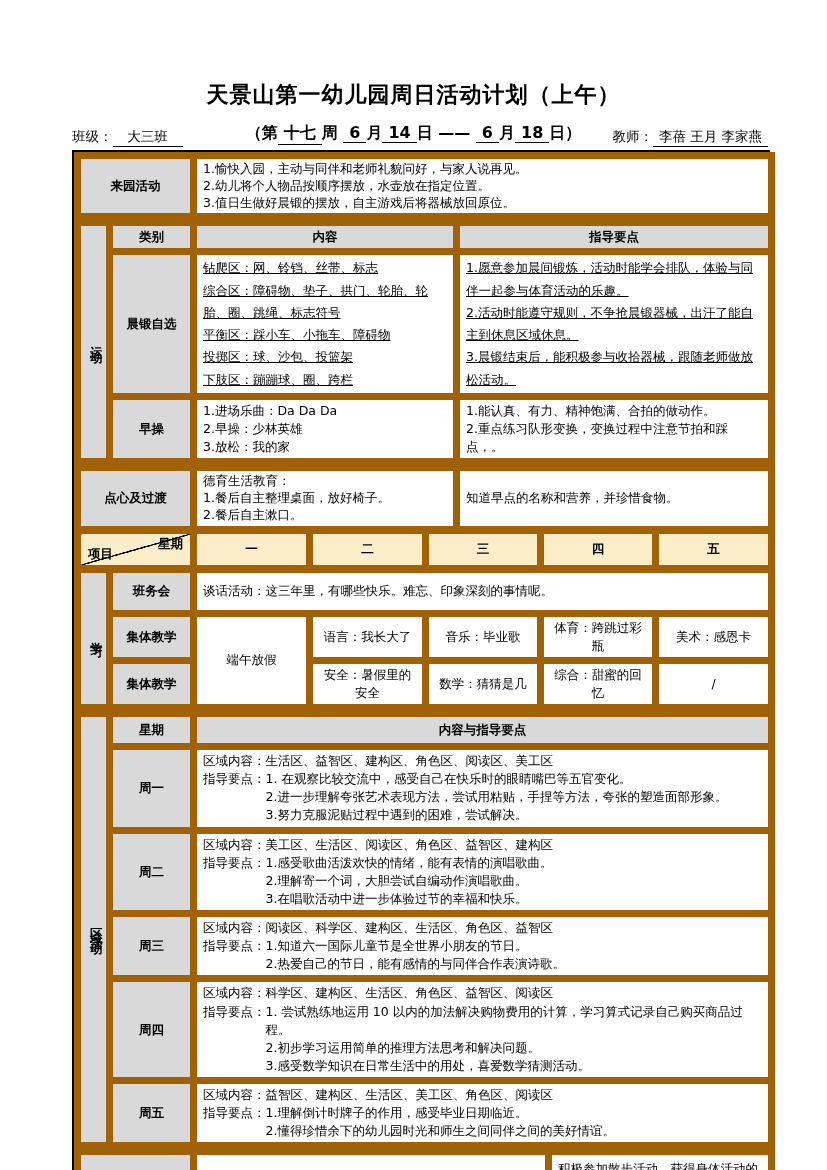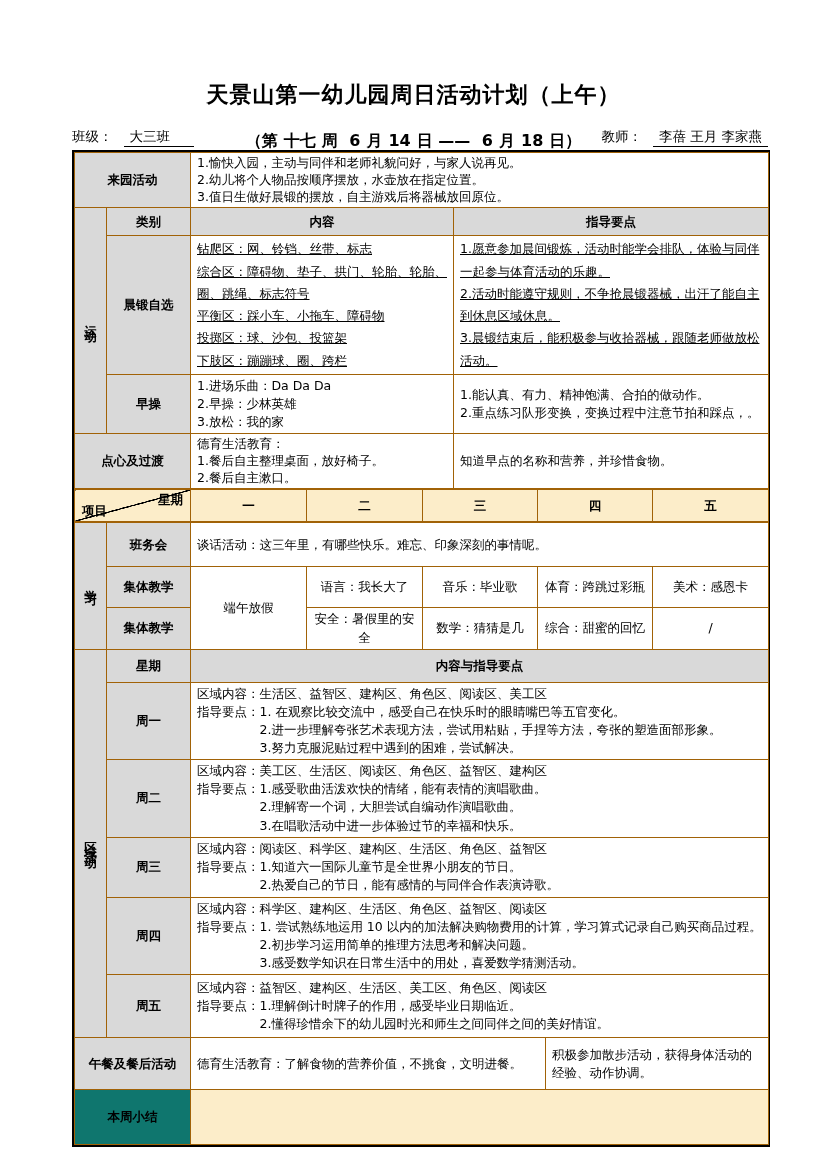--- a/index.html
+++ b/index.html
@@ -3,32 +3,32 @@
 <meta charset="utf-8">
 <style>
   * { box-sizing: border-box; margin: 0; padding: 0; }
   html,body { background:#fff; }
   .page {
     width: 827px; height: 1170px; background: #fff; position: relative;
     font-family: "DejaVu Sans", sans-serif; color: #000; overflow: hidden;
   }
   .top { position: absolute; top: 80px; left: 0; width: 827px; text-align: center; }
   .doc-title { font-size: 22px; font-weight: bold; letter-spacing: 1px; }
-  .doc-subtitle { font-size: 16px; font-weight: bold; margin-top: 21px; }
+  .doc-subtitle { font-size: 16px; font-weight: bold; margin-top: 13px; }
   .uv { border-bottom: 1px solid #000; padding: 0 6px; display: inline-block; min-width: 20px; }
   .meta-row {
     position: absolute; top: 128px; left: 72px; width: 696px;
     display: flex; justify-content: space-between; font-size: 13.5px;
   }
-  .meta-row .uv { min-width: 70px; text-align: left; margin-left: 11px; }
+  .meta-row .uv { min-width: 70px; text-align: center; }
   .doc { position: absolute; top: 150px; left: 72px; width: 698px; border: 2px solid #000; }
   table { border-collapse: collapse; table-layout: fixed; width: 694px; margin-top: -1px; }
   table:first-child { margin-top: 0; }
   td {
-    border: 1px solid #a16207; font-size: 12.5px; line-height: 1.45;
+    border: 7px solid #a16207; font-size: 12.5px; line-height: 1.45;
     padding: 2px 6px; vertical-align: middle;
   }
   .hdr { background: #d9d9d9; font-weight: bold; text-align: center; }
   .cream { background: #fcedc9; }
   .center { text-align: center; }
   .pre { white-space: pre-line; }
   .lh-tight { line-height: 1.34; }
   .lh-loose { line-height: 1.78; text-decoration: underline; }
   .vlabel { writing-mode: vertical-rl; text-orientation: upright; letter-spacing: 5px; font-weight: bold; }
   .corner {

